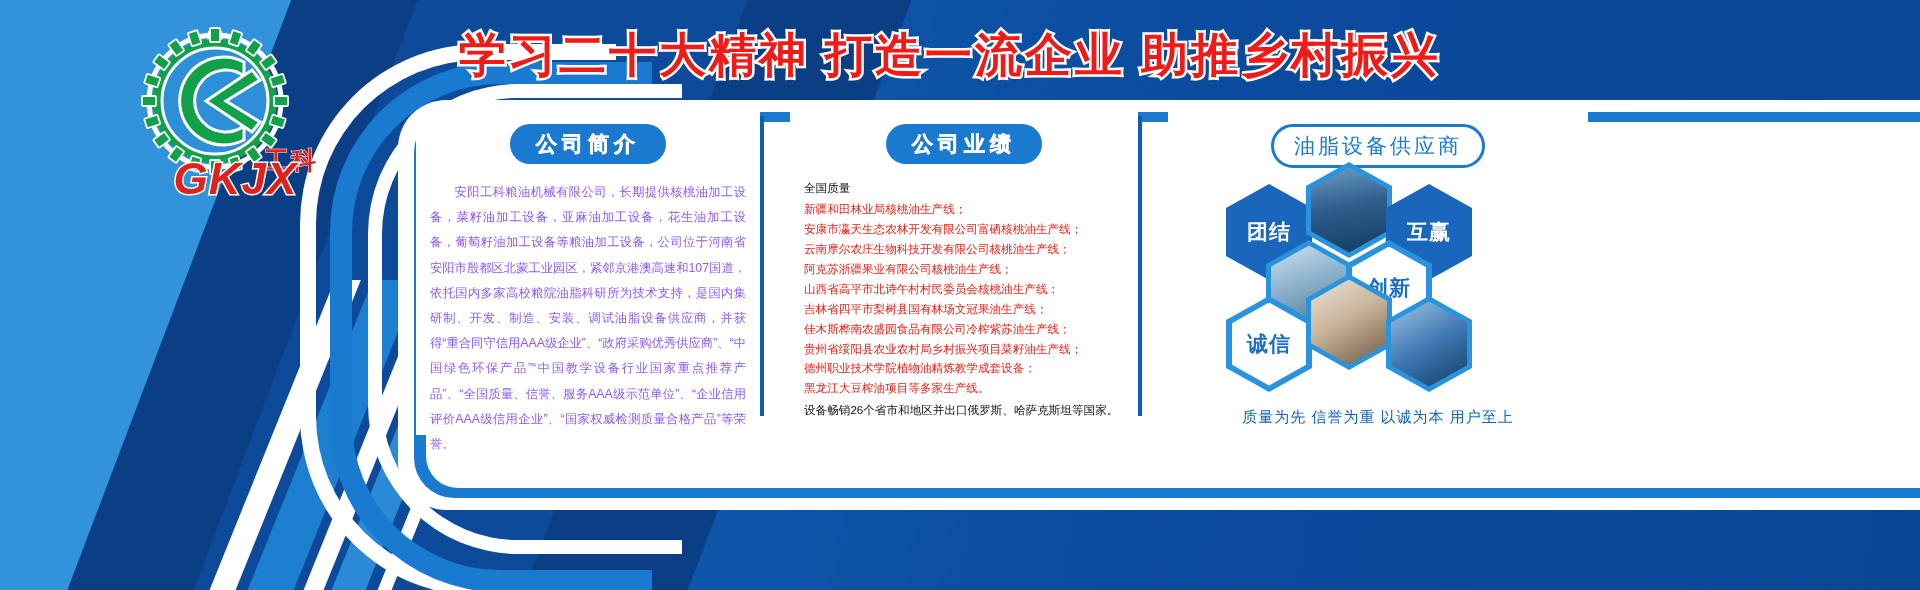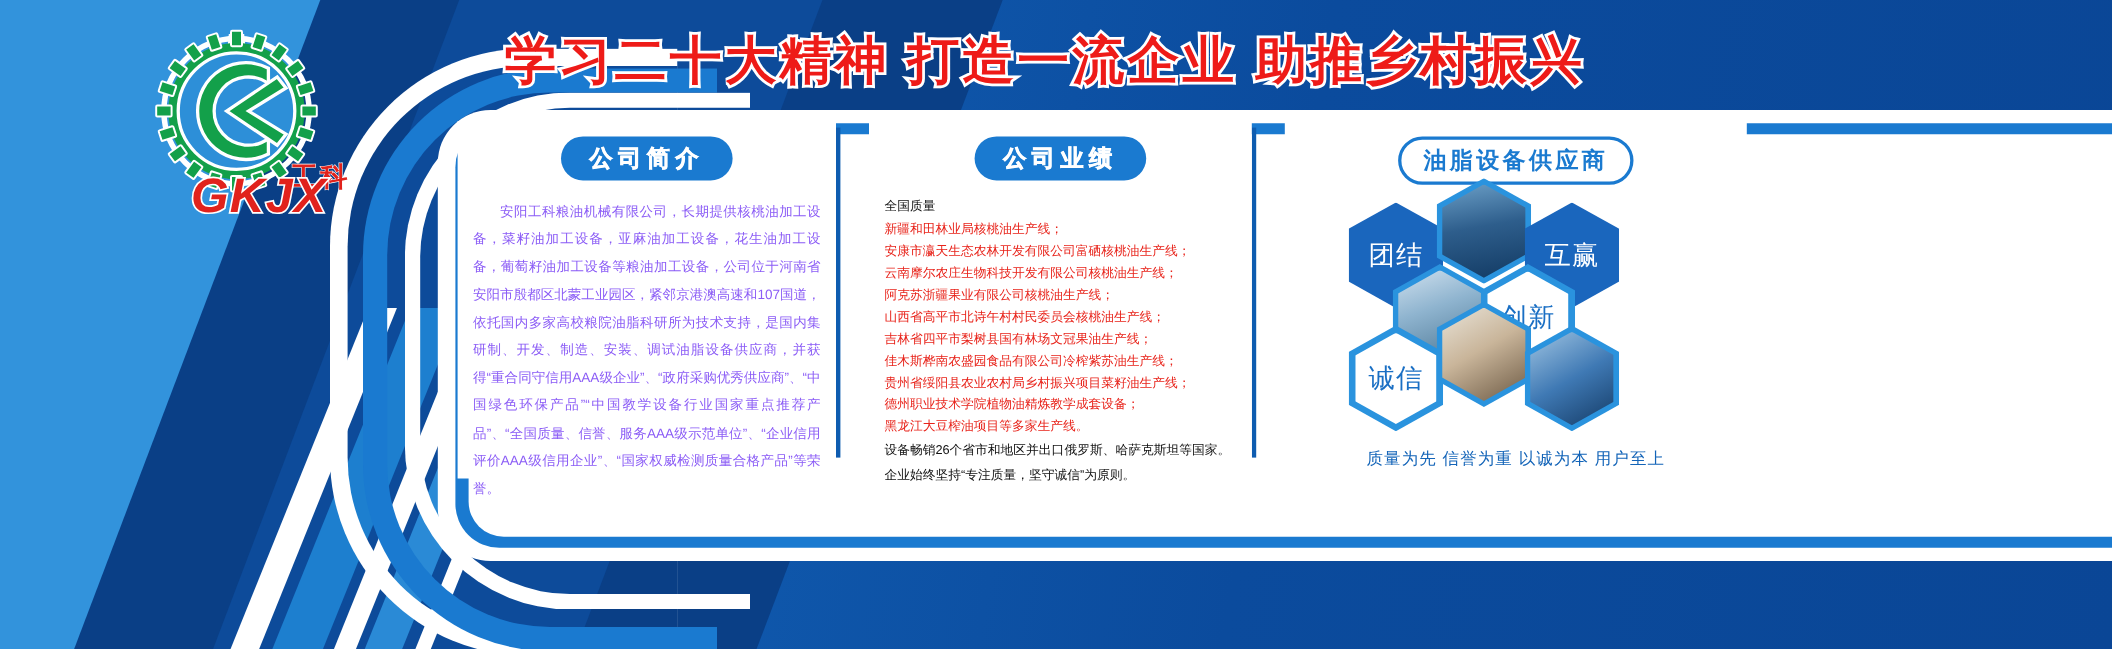--- a/index.html
+++ b/index.html
@@ -45,41 +45,41 @@
   .p2{width:348px;}
   .p3{width:420px;}
   .vsep{width:4px;height:300px;margin-top:6px;background:#0e5cb0;flex:0 0 4px;}
   .gap{flex:0 0 26px;}
 
   .pillWrap{display:flex;justify-content:center;margin-top:14px;}
   .pill{background:#1a7ad0;color:#ffffff;border-radius:20px;
       padding:6px 26px;font-size:21px;font-weight:bold;letter-spacing:5px;
       -webkit-text-stroke:0.6px #ffffff;}
   .pillOutline{background:#ffffff;border:3px solid #1a7ad0;border-radius:24px;
-      padding:5px 20px;color:#1a7ad0;font-size:21px;font-weight:bold;letter-spacing:3px;}
+      padding:5px 20px;color:#1a7ad0;font-size:21px;font-weight:normal;letter-spacing:3px;}
 
   .body1{margin:16px 14px 0 14px;font-size:12.3px;line-height:2.05;color:#8b5cf6;
       text-align:justify;text-indent:2em;}
 
   .list2{margin:14px 12px 0 14px;font-size:11.6px;line-height:1.72;color:#111;}
   .list2 .lead{color:#111;margin-bottom:1px;}
   .list2 .red{color:#e8231a;}
   .list2 .tail{color:#111;margin-top:2px;}
 
   
   .hexArea{position:relative;width:100%;height:205px;margin-top:10px;}
   .hex{position:absolute;width:86px;height:96px;
       clip-path:polygon(50% 0%,100% 25%,100% 75%,50% 100%,0% 75%,0% 25%);
       display:flex;align-items:center;justify-content:center;}
   .hexSolid{background:#1a66bd;}
   .hexRing{background:#2a93de;}
   .hexRing .inner{width:74px;height:83px;background:#ffffff;
       clip-path:polygon(50% 0%,100% 25%,100% 75%,50% 100%,0% 75%,0% 25%);
       display:flex;align-items:center;justify-content:center;}
-  .hexTxt{font-size:24px;font-weight:normal;letter-spacing:1px;}
+  .hexTxt{font-size:21px;font-weight:bold;letter-spacing:1px;}
   .tw{color:#ffffff;}
   .tb{color:#1a6fc4;}
   .imgShip{background:linear-gradient(170deg,#6a9ec6 0%,#2e5e8c 45%,#123a63 100%);}
   .imgHand{background:linear-gradient(160deg,#cfe0ee 0%,#8fb4cf 40%,#46718f 100%);}
   .imgShake{background:linear-gradient(150deg,#e8e3d8 0%,#c9b59a 45%,#6d5a44 100%);}
   .imgBldg{background:linear-gradient(150deg,#9fc4e2 0%,#3f79b4 50%,#143b66 100%);}
   .hexImgBorder{background:#2a93de;}
   .hexImgBorder .innerImg{width:76px;height:85px;
       clip-path:polygon(50% 0%,100% 25%,100% 75%,50% 100%,0% 75%,0% 25%);}
 
@@ -191,21 +191,20 @@
             <div class="red">阿克苏浙疆果业有限公司核桃油生产线；</div>
             <div class="red">山西省高平市北诗午村村民委员会核桃油生产线；</div>
             <div class="red">吉林省四平市梨树县国有林场文冠果油生产线；</div>
             <div class="red">佳木斯桦南农盛园食品有限公司冷榨紫苏油生产线；</div>
             <div class="red">贵州省绥阳县农业农村局乡村振兴项目菜籽油生产线；</div>
             <div class="red">德州职业技术学院植物油精炼教学成套设备；</div>
             <div class="red">黑龙江大豆榨油项目等多家生产线。</div>
           </div>
         <div id="perfTail">
             <div class="tail">设备畅销26个省市和地区并出口俄罗斯、哈萨克斯坦等国家。</div>
-            <div class="tail">企业始终坚持“专注质量，坚守诚信”为原则。</div>
           </div>
       </div>
     </div>
 
     <div class="vsep"></div>
     <div class="gap"></div>
 
     <div class="panel p3">
       <div class="pillWrap">
         <div class="pillOutline">油脂设备供应商</div>

